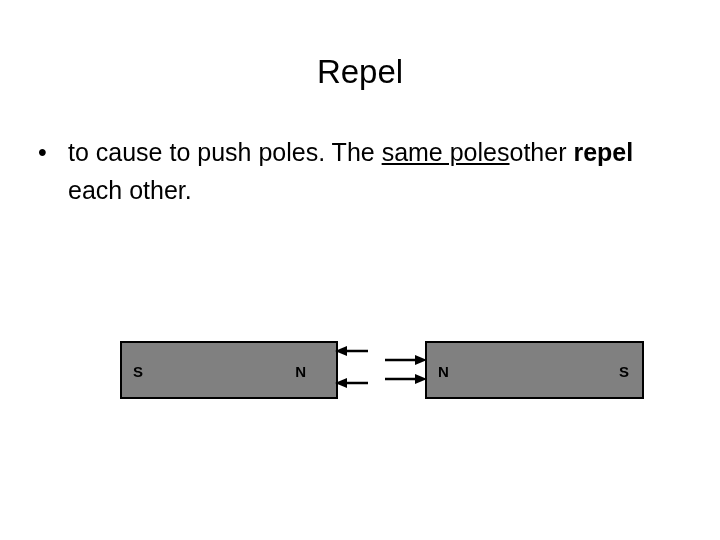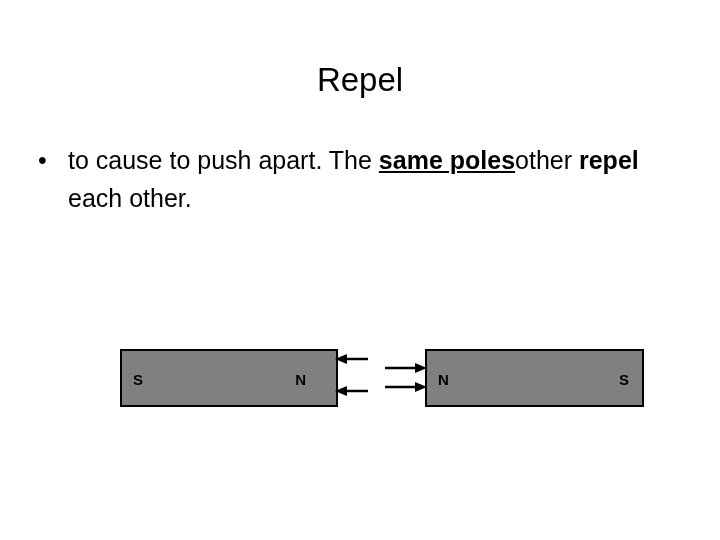--- a/index.html
+++ b/index.html
@@ -12,21 +12,21 @@
     background: #ffffff;
     font-family: "Liberation Sans", sans-serif;
     color: #000000;
     overflow: hidden;
     position: relative;
   }
 
   #slide {
     position: absolute;
     left: 0;
-    top: 8px;
+    top: 0;
     width: 720px;
     height: 472px;
   }
 
   
   #slide-title {
     position: absolute;
     left: 0;
     top: 52px;
     width: 720px;
@@ -64,21 +64,21 @@
   .bullet-text {
     flex: 1 1 auto;
     font-size: 25px;
     line-height: 38px;
     text-align: left;
   }
   .b-bold {
     font-weight: bold;
   }
   .b-bold-underline {
-    font-weight: bold;
+    font-weight: normal;
     text-decoration: underline;
   }
 
   
   #diagram {
     position: absolute;
     left: 0;
     top: 0;
     width: 720px;
     height: 540px;
@@ -126,21 +126,21 @@
 </head>
 <body>
 
 <div id="slide">
 
   <div id="slide-title">Repel</div>
 
   <div id="body-block">
     <div class="bullet-row">
       <span class="bullet-mark">•</span>
-      <span class="bullet-text"><span>to cause to push apart.  The </span><span class="b-bold-underline">same poles</span><span>other </span><span class="b-bold">repel</span><span> each other.</span></span>
+      <span class="bullet-text"><span>to cause to push poles.  The </span><span class="b-bold-underline">same poles</span><span>other </span><span class="b-bold">repel</span><span> each other.</span></span>
     </div>
   </div>
 
   <div id="diagram">
 
     <div class="magnet" id="magnet-left">
       <span class="pole-label pole-left-in">S</span>
       <span class="pole-label pole-right-in">N</span>
     </div>
 

